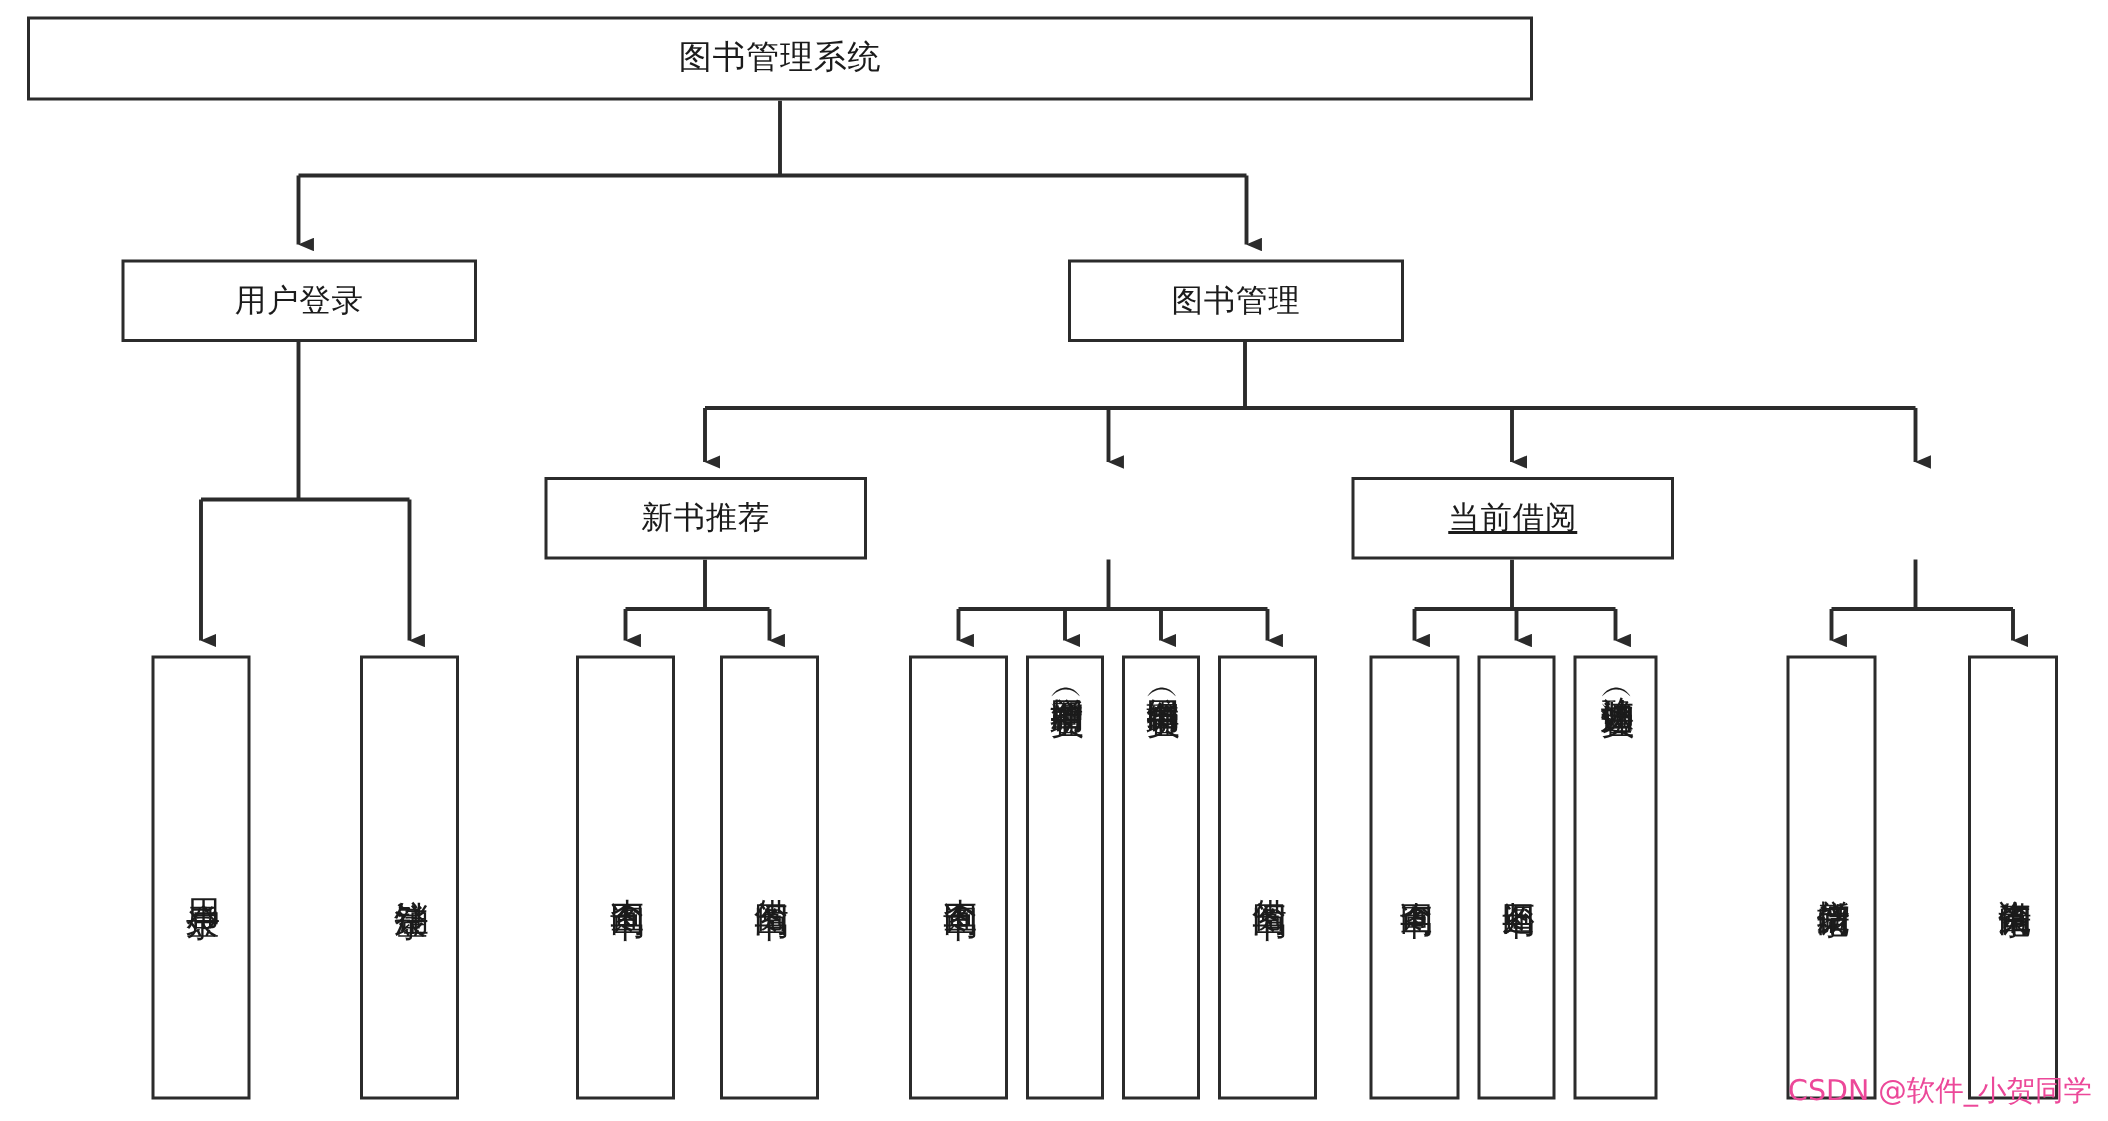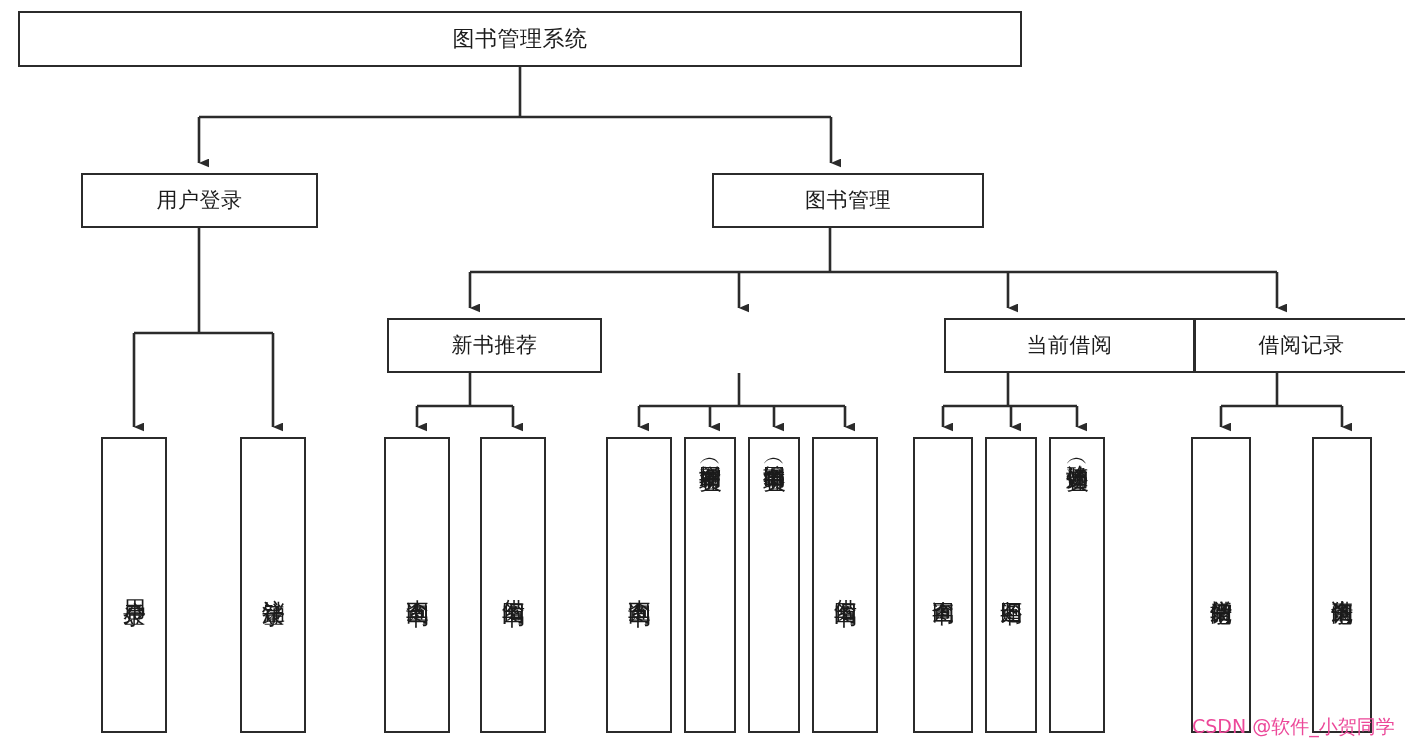--- a/index.html
+++ b/index.html
@@ -40,27 +40,27 @@
     line-height: 1.0;
     letter-spacing: 0.5px;
   }
   
   .n-root { left: 18px; top: 11px; width: 1004px; height: 56px; }
   .n-root .label { font-size: 22px; }
   
   .n-l2 { height: 55px; }
   .n-l2 .label { font-size: 21px; }
   .n-user-login { left: 81px; top: 173px; width: 237px; }
-  .n-book-mgmt { left: 712px; top: 173px; width: 272px; }
-  
-  .n-l3 { top: 318px; height: 55px; margin-left: 24px; }
+  .n-book-mgmt { left: 712px; top: 173px; width: 224px; }
+  
+  .n-l3 { top: 318px; height: 55px; }
   .n-l3 .label { font-size: 21px; }
   .n-new-rec   { left: 363px; width: 215px; }
   .n-borrow    { left: 632px; width: 215px; }
-  .n-current   { left: 920px; width: 251px; }
+  .n-current   { left: 901px; width: 215px; text-decoration: underline; }
   .n-records   { left: 1170px; width: 215px; }
   
   .leaf {
     top: 437px;
     height: 296px;
     padding-top: 8px;
     padding-bottom: 8px;
     align-items: center;
   }
   .leaf .label {
@@ -163,23 +163,20 @@
   <div class="node n-l2 n-book-mgmt">
     <span class="label">图书管理</span>
   </div>
 
   <div class="node n-l3 n-new-rec">
     <span class="label">新书推荐</span>
   </div>
   <div class="node n-l3 n-current">
     <span class="label">当前借阅</span>
   </div>
-  <div class="node n-l3 n-records">
-    <span class="label">借阅记录</span>
-  </div>
 
   <div class="node leaf lf-user-login">
     <span class="label">用户登录</span>
   </div>
   <div class="node leaf lf-user-logout">
     <span class="label">注销登录</span>
   </div>
 
   <div class="node leaf lf-q-book-a">
     <span class="label">查询图书</span>

